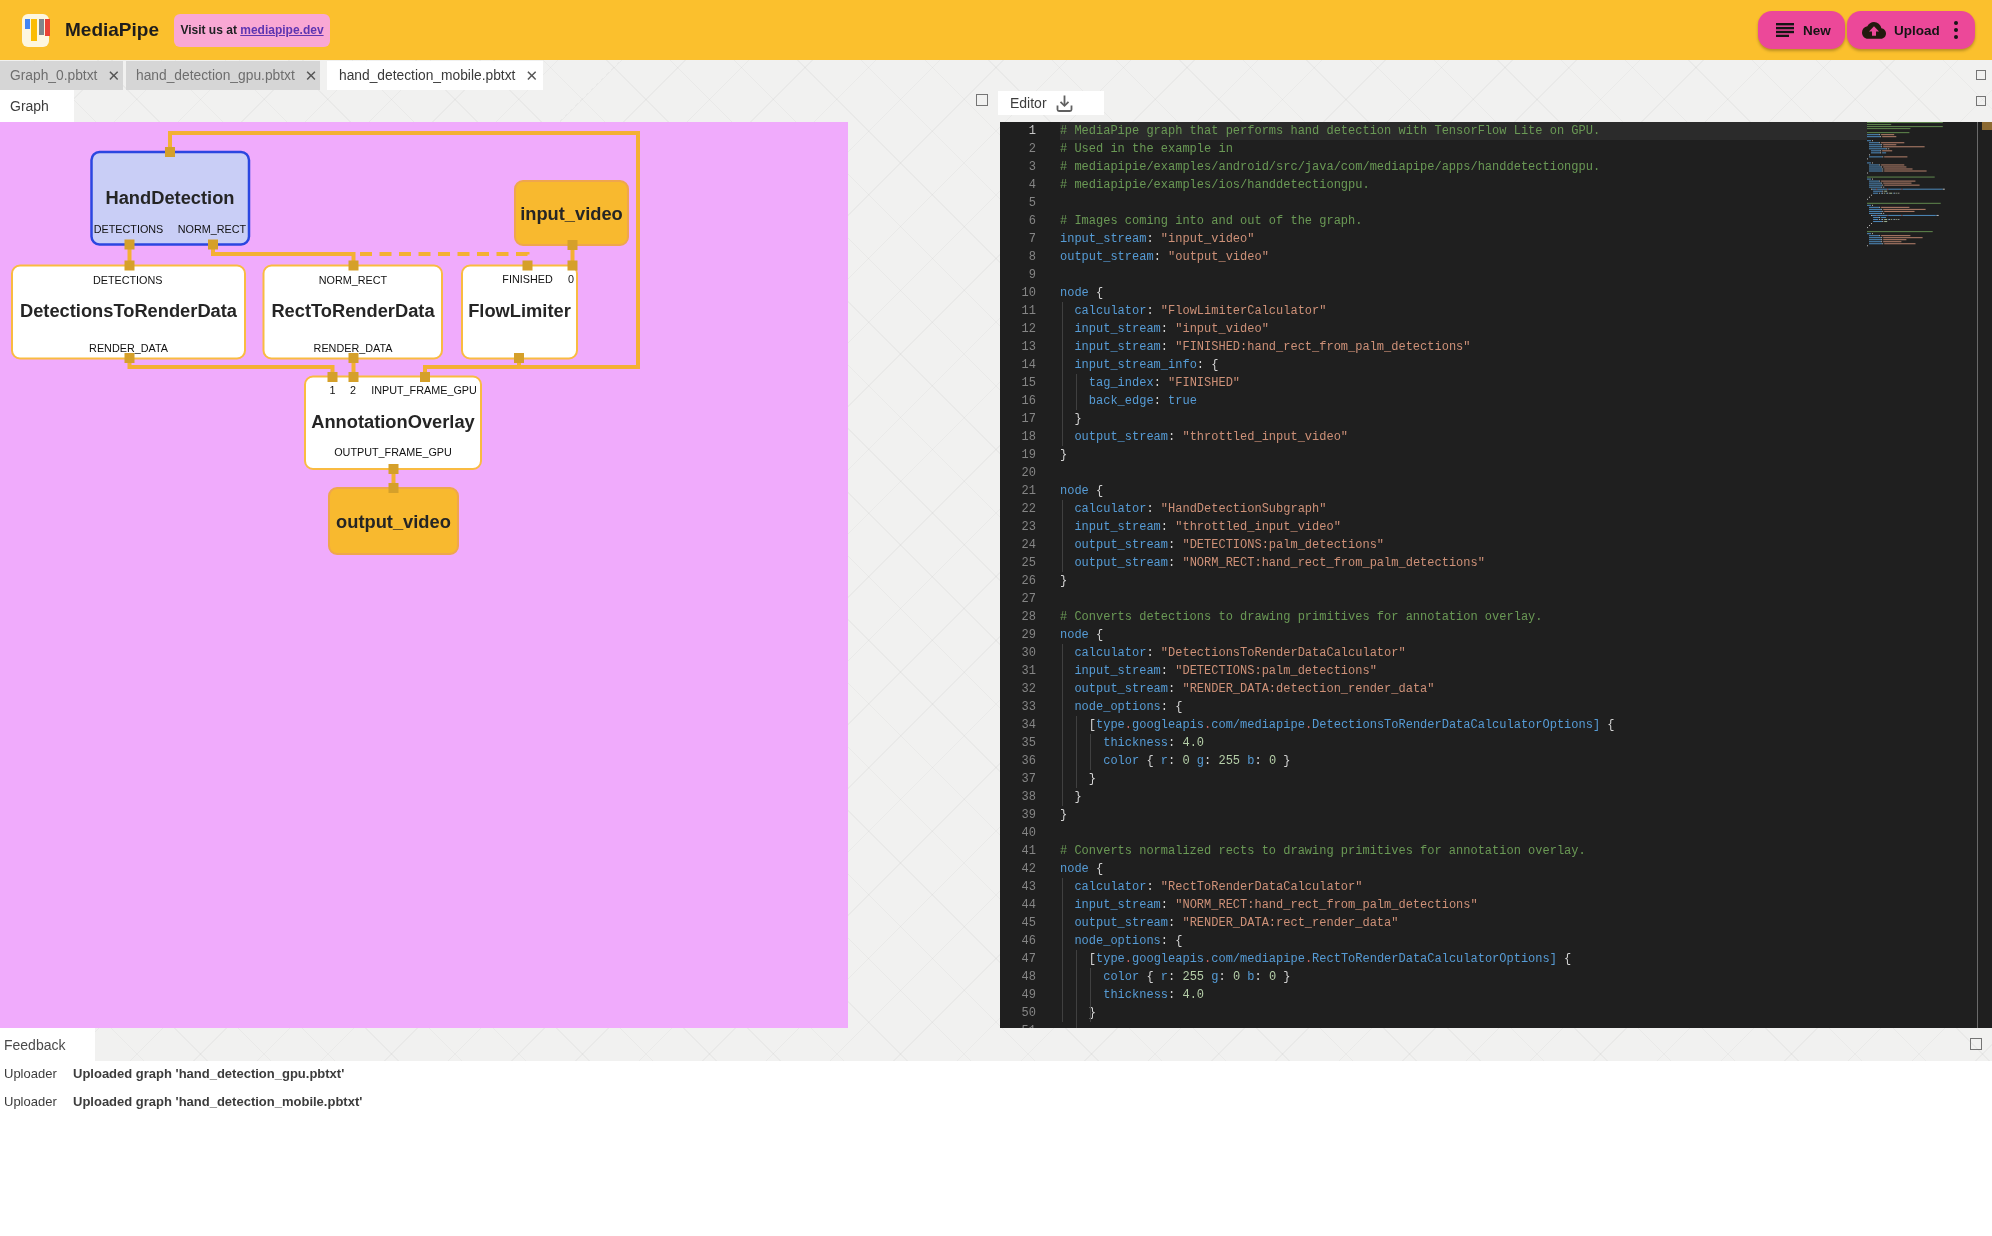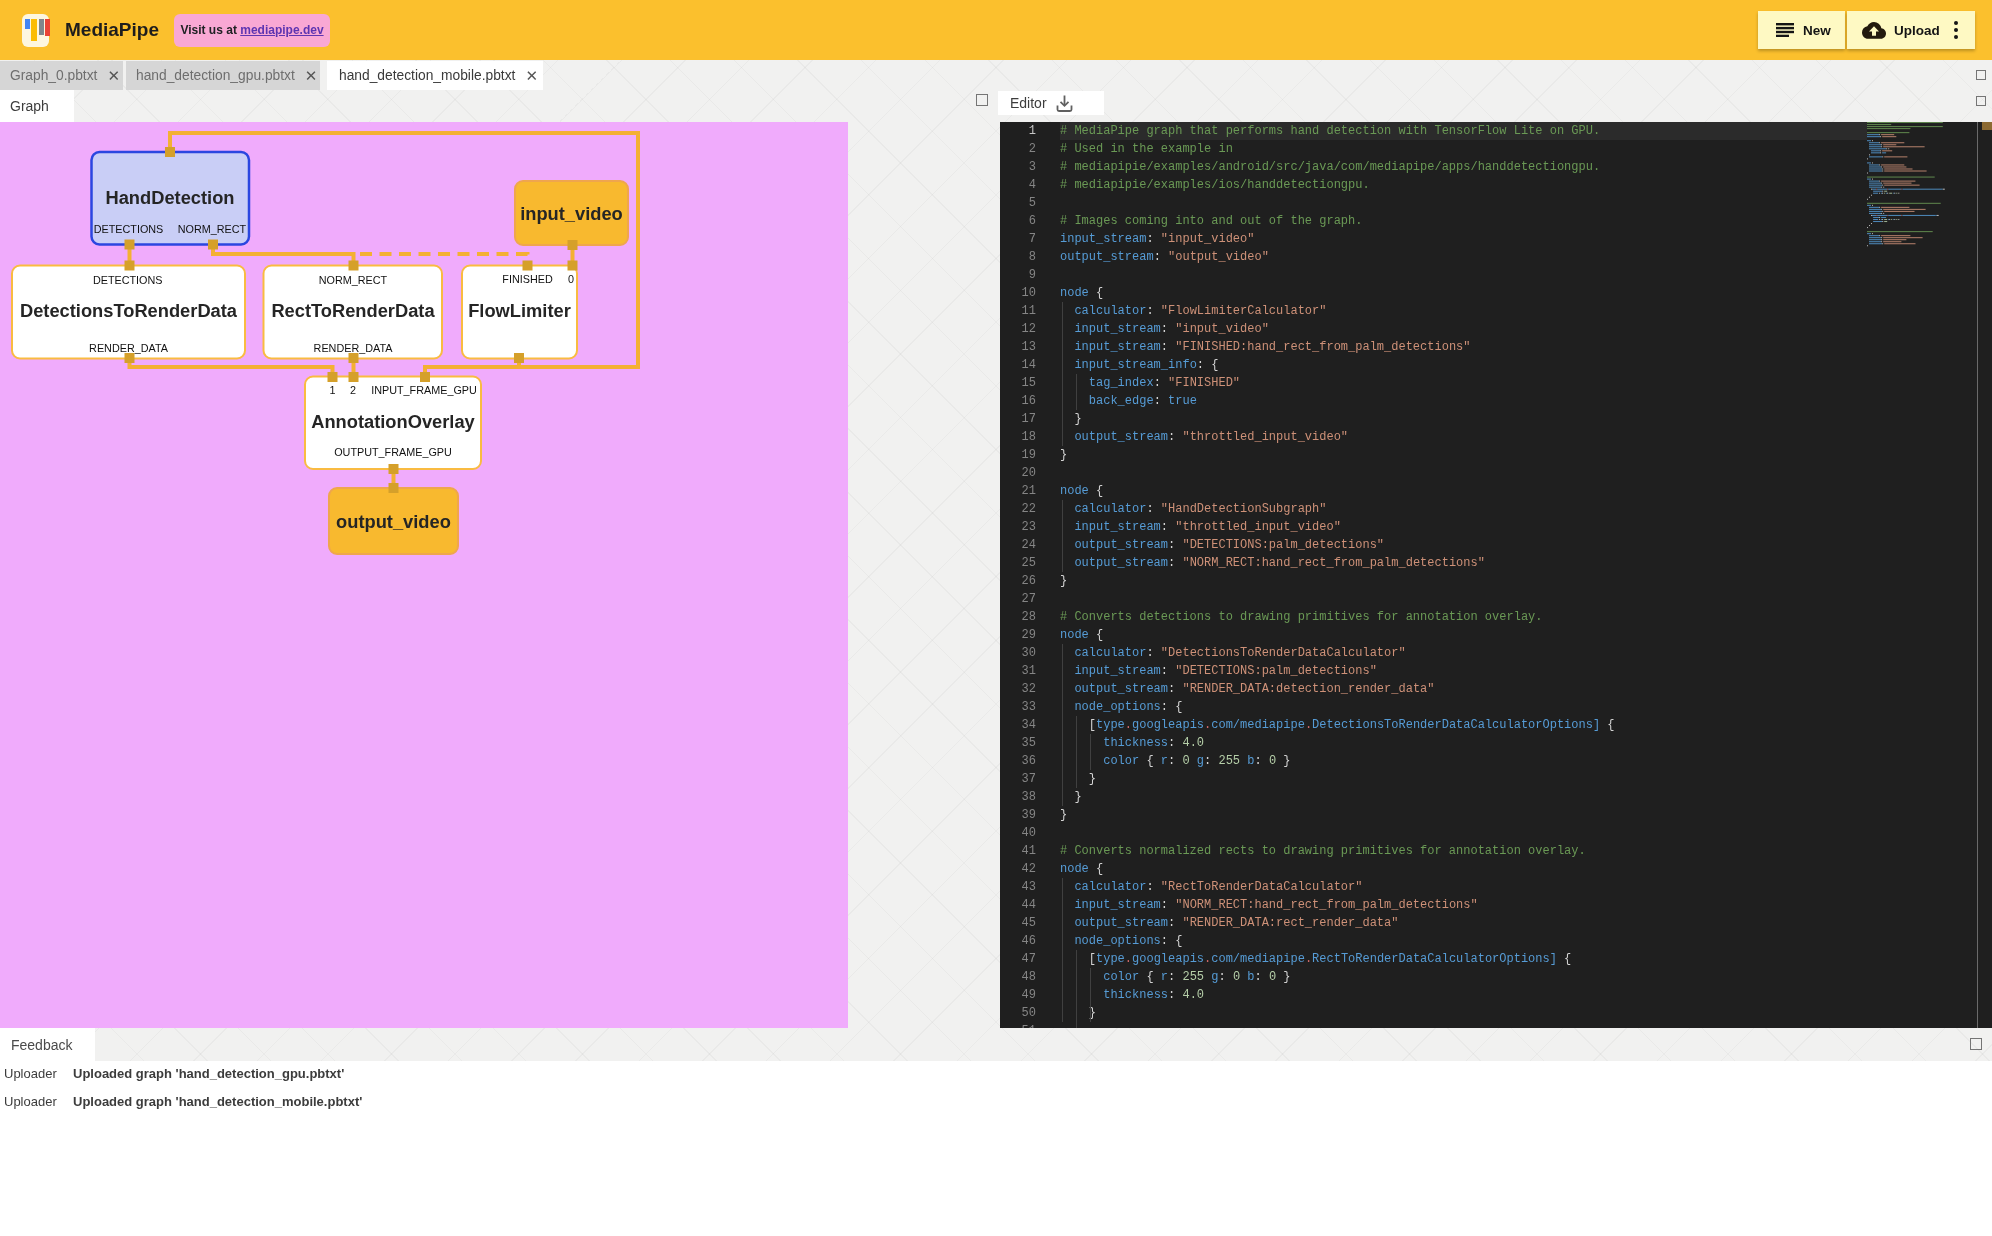--- a/index.html
+++ b/index.html
@@ -10,21 +10,21 @@
 }
 .abs { position:absolute; }
 
 .header { left:0; top:0; width:1992px; height:60px; background:#fbc02d; }
 .logo { left:22px; top:14px; width:27px; height:33px; background:#fdf6e0; border-radius:6px; }
 .bar { position:absolute; }
 .brand { left:65px; top:0; height:43px; line-height:60px; font-size:19px; font-weight:bold; color:#1d1d1d; }
 .chip { left:174px; top:14px; width:156px; height:33px; background:#f9a8d4; border-radius:6px;
   text-align:center; line-height:33px; font-size:12px; font-weight:bold; color:#202124; white-space:nowrap; }
 .chip a { color:#5e35b1; text-decoration:underline; }
-.btn { top:11px; height:38px; background:#fef9c3; border-radius:0; box-shadow:0 2px 3px rgba(0,0,0,0.25);
+.btn { top:11px; height:38px; background:#ec4899; border-radius:14px; box-shadow:0 2px 3px rgba(0,0,0,0.25);
   display:flex; align-items:center; font-size:13.5px; font-weight:bold; color:#151515; }
 
 .ftab { top:61px; height:29px; background:#d6d6d6; color:#6e6e6e; font-size:13.8px;
   display:flex; align-items:center; }
 .ftab.active { background:#ffffff; color:#3a3a3a; }
 .x { color:#555; font-size:15px; margin-left:10px; font-weight:normal; }
 .wtab { background:#fff; color:#3d3d3d; font-size:14px; display:flex; align-items:center; }
 .sqico { border:1.5px solid #757575; background:transparent; }
 
 .gpanel { left:0; top:122px; width:848px; height:906px; background:#f0abfc; }
@@ -439,20 +439,20 @@
       <rect x="15.2" y="121.20" width="1.0" height="1.05" fill="#d4d4d4"></rect>
       <rect x="17.2" y="121.20" width="31.3" height="1.05" fill="#ce9178"></rect>
       <rect x="0.0" y="123.22" width="1.0" height="1.05" fill="#d4d4d4"></rect>
     </svg>
   <div style="position:absolute;left:977px;top:0;width:1px;height:906px;background:#6a6a6a"></div>
   <div style="position:absolute;left:982px;top:0;width:10px;height:8px;background:#8c6a32"></div>
 </div>
 
 <div class="abs fstrip"></div>
 <div class="abs wtab" style="left:0;top:1028px;width:95px;height:33px;color:#4a4a4a">
-    <span style="margin-left:11px">Feedback</span>
+    <span style="margin-left:4px">Feedback</span>
   </div>
 <div class="abs sqico" style="left:1970px;top:1038px;width:12px;height:12px;"></div>
 <div class="abs fbody"></div>
 <div class="frow" style="left:4px;top:1066px;">Uploader</div>
 <div class="frow" style="left:73px;top:1066px;font-weight:bold;">Uploaded graph 'hand_detection_gpu.pbtxt'</div>
 <div class="frow" style="left:4px;top:1094px;">Uploader</div>
 <div class="frow" style="left:73px;top:1094px;font-weight:bold;">Uploaded graph 'hand_detection_mobile.pbtxt'</div>
 
 </body></html>

